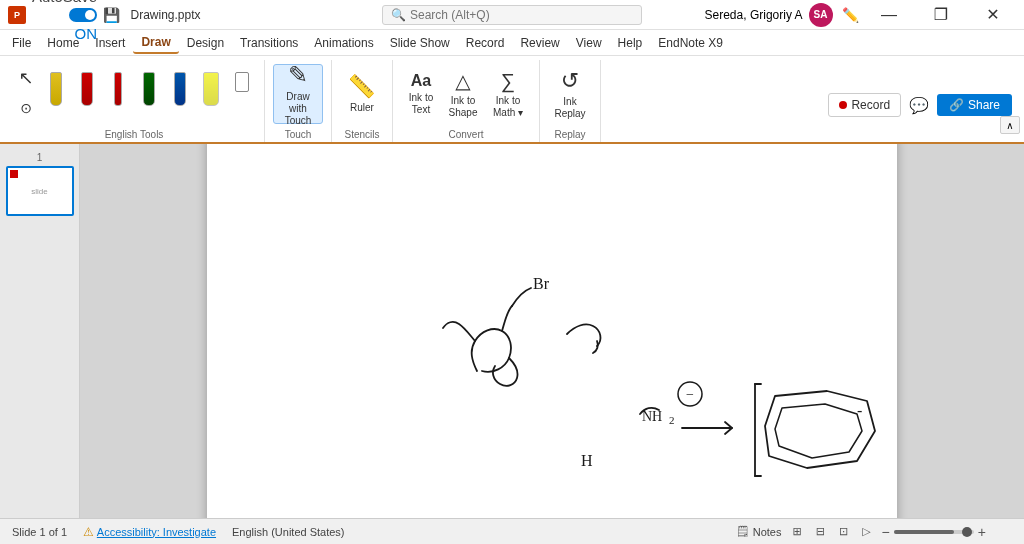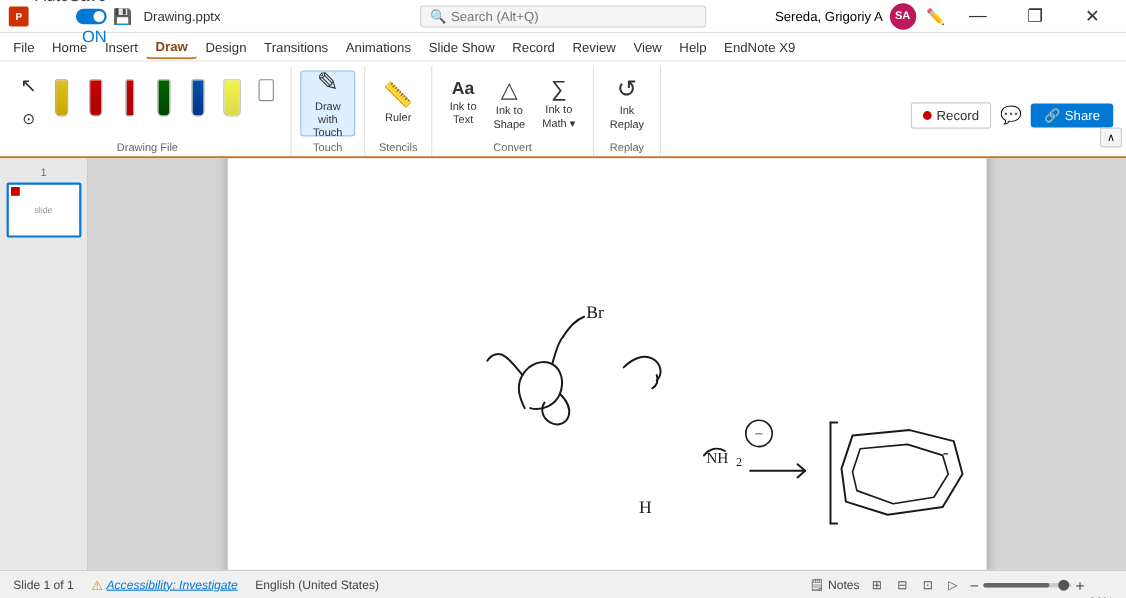--- a/index.html
+++ b/index.html
@@ -259,21 +259,21 @@
 
         <div class="pen-icon">
           <div style="width:16px;height:34px;background:linear-gradient(to bottom,#eeee00,#cccc00);border-radius:2px 2px 5px 5px;border:1px solid #aaa;opacity:0.7;"></div>
         </div>
 
         <div class="pen-icon">
           <div style="width:14px;height:20px;background:#fff;border:1px solid #888;border-radius:2px;"></div>
         </div>
       </div>
     </div>
-    <div class="ribbon-group-label">Drawing File</div>
+    <div class="ribbon-group-label">English Tools</div>
   </div>
 
   <div class="ribbon-group">
     <div class="ribbon-group-content">
       <div class="ribbon-btn active" style="width:50px;">
         <span style="font-size:24px;">✎</span>
         <span class="ribbon-btn-label">Draw with<br>Touch</span>
       </div>
     </div>
     <div class="ribbon-group-label">Touch</div>
@@ -401,21 +401,21 @@
       </svg>
     </div>
   </div>
 </div>
 
 <div id="status-bar">
   <div id="status-left">
     <span>Slide 1 of 1</span>
     <div style="display:flex;align-items:center;gap:3px;">
       <span style="color:#cc8800;font-size:12px;">⚠</span>
-      <span style="color:#0078d4;cursor:pointer;text-decoration:underline;font-style:italic;">Accessibility: Investigate</span>
+      <span style="color:#0078d4;cursor:pointer;text-decoration:underline;">Accessibility: Investigate</span>
     </div>
     <span>English (United States)</span>
   </div>
   <div id="status-right">
     <div style="display:flex;align-items:center;gap:3px;cursor:pointer;">
       <span>🗒</span>
       <span>Notes</span>
     </div>
 
     <div class="view-btn" title="Normal">⊞</div>

